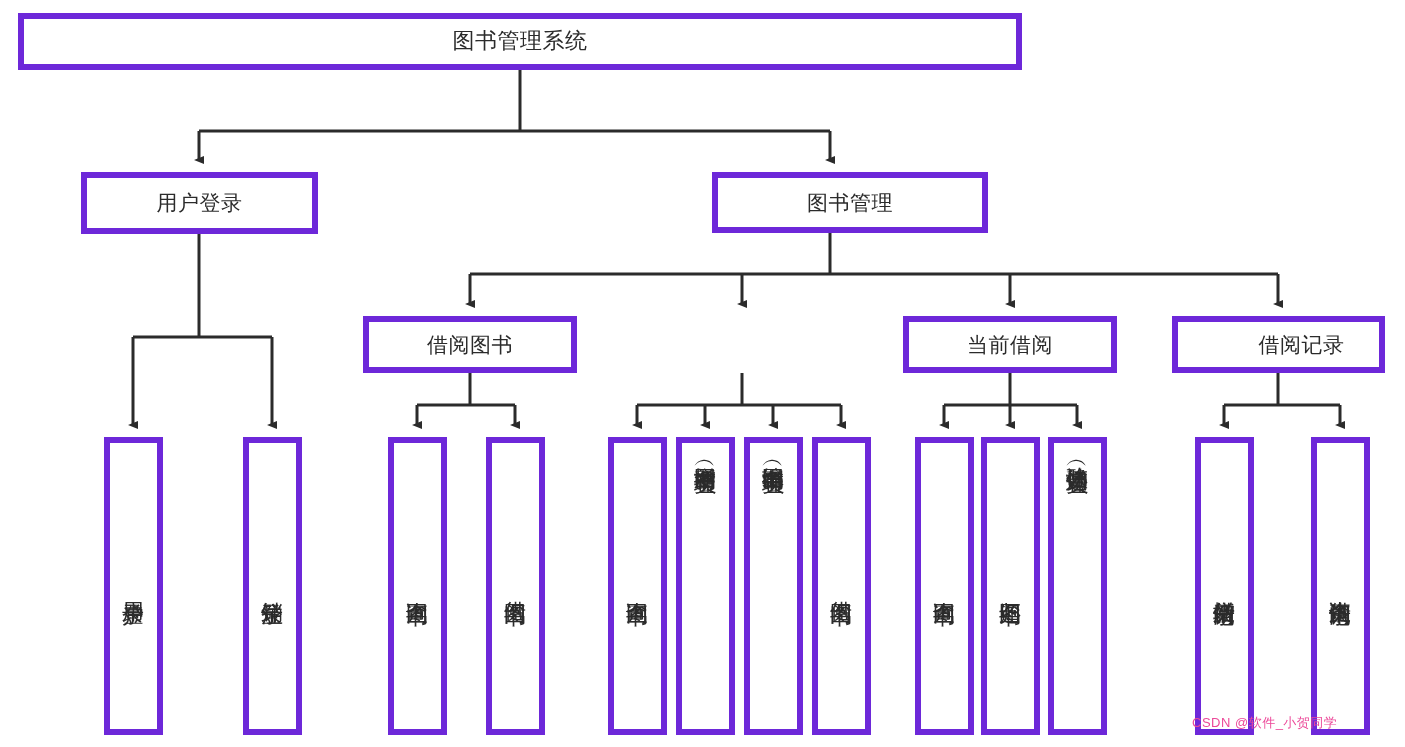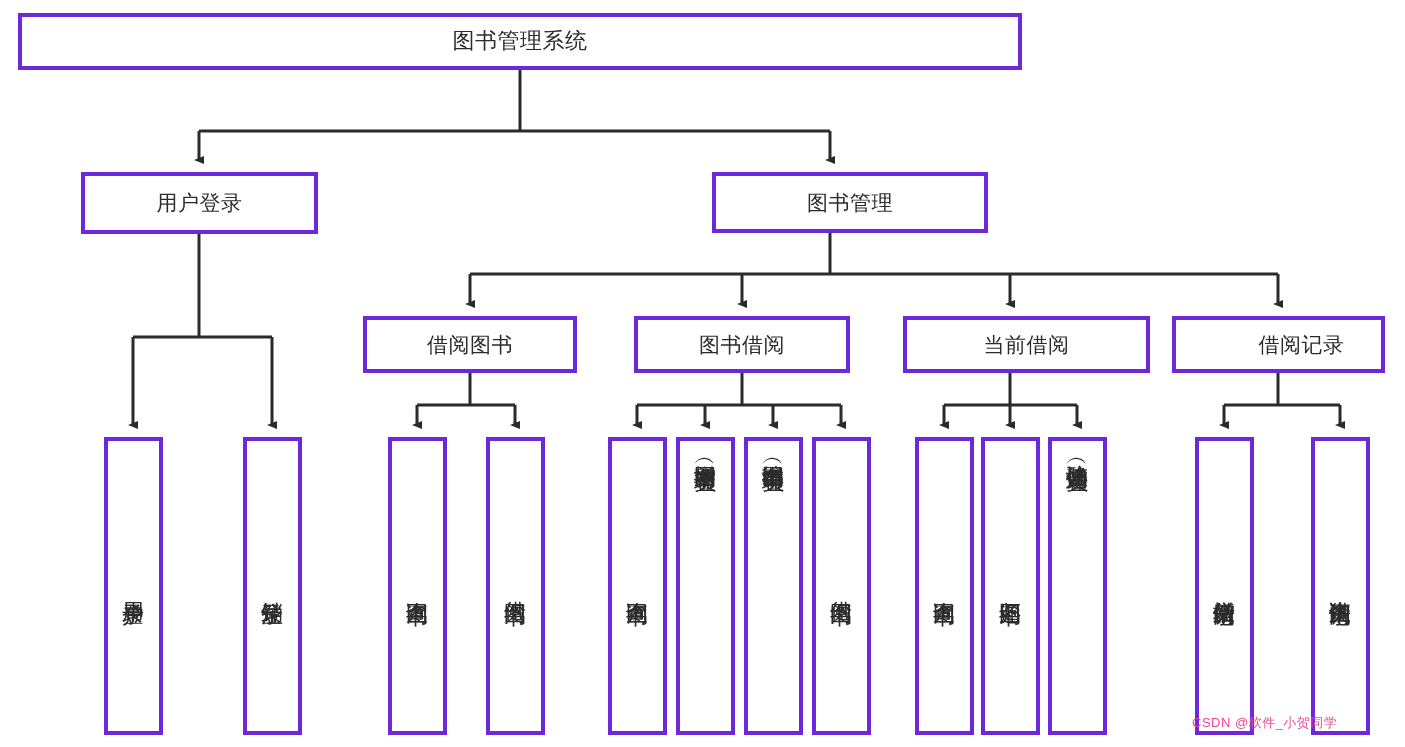--- a/index.html
+++ b/index.html
@@ -19,21 +19,21 @@
     position: absolute;
     left: 0;
     top: 0;
     width: 1405px;
     height: 747px;
     pointer-events: none;
   }
   .node {
     position: absolute;
     box-sizing: border-box;
-    border: 4px solid #6d28d9;
+    border: 6px solid #6d28d9;
     background: #ffffff;
     color: #2b2b2b;
     display: flex;
     align-items: center;
     justify-content: center;
     text-align: center;
   }
   .node-h {
     font-size: 21px;
     letter-spacing: 0.5px;
@@ -118,22 +118,21 @@
       <path d="M1340,405 L1340,425" marker-end="url(#arrow)"></path>
     </g>
   </svg>
 
   <div class="node node-h node-root" style="left:18px; top:13px; width:1004px; height:57px;">图书管理系统</div>
 
   <div class="node node-h" style="left:81px; top:172px; width:237px; height:62px;">用户登录</div>
   <div class="node node-h" style="left:712px; top:172px; width:276px; height:61px;">图书管理</div>
 
   <div class="node node-h" style="left:363px; top:316px; width:214px; height:57px;">借阅图书</div>
-  <div class="node node-h" style="left:634px; top:316px; width:216px; height:57px;">图书借阅</div>
-  <div class="node node-h" style="left:903px; top:316px; width:247px; height:57px;">当前借阅</div>
+  <div class="node node-h" style="left:903px; top:316px; width:214px; height:57px;">当前借阅</div>
   <div class="node node-h" style="left:1172px; top:316px; width:213px; height:57px;padding-left:46px;">借阅记录</div>
 
   <div class="node node-v vcenter" style="left:104px; top:437px; width:59px; height:298px;">用户登录</div>
   <div class="node node-v vcenter" style="left:243px; top:437px; width:59px; height:298px;">注销登录</div>
 
   <div class="node node-v vcenter" style="left:388px; top:437px; width:59px; height:298px;">查询图书</div>
   <div class="node node-v vcenter" style="left:486px; top:437px; width:59px; height:298px;">借阅图书</div>
 
   <div class="node node-v vcenter" style="left:608px; top:437px; width:59px; height:298px;">查询图书</div>
   <div class="node node-v" style="left:676px; top:437px; width:59px; height:298px;">新增图书（管理员）</div>

